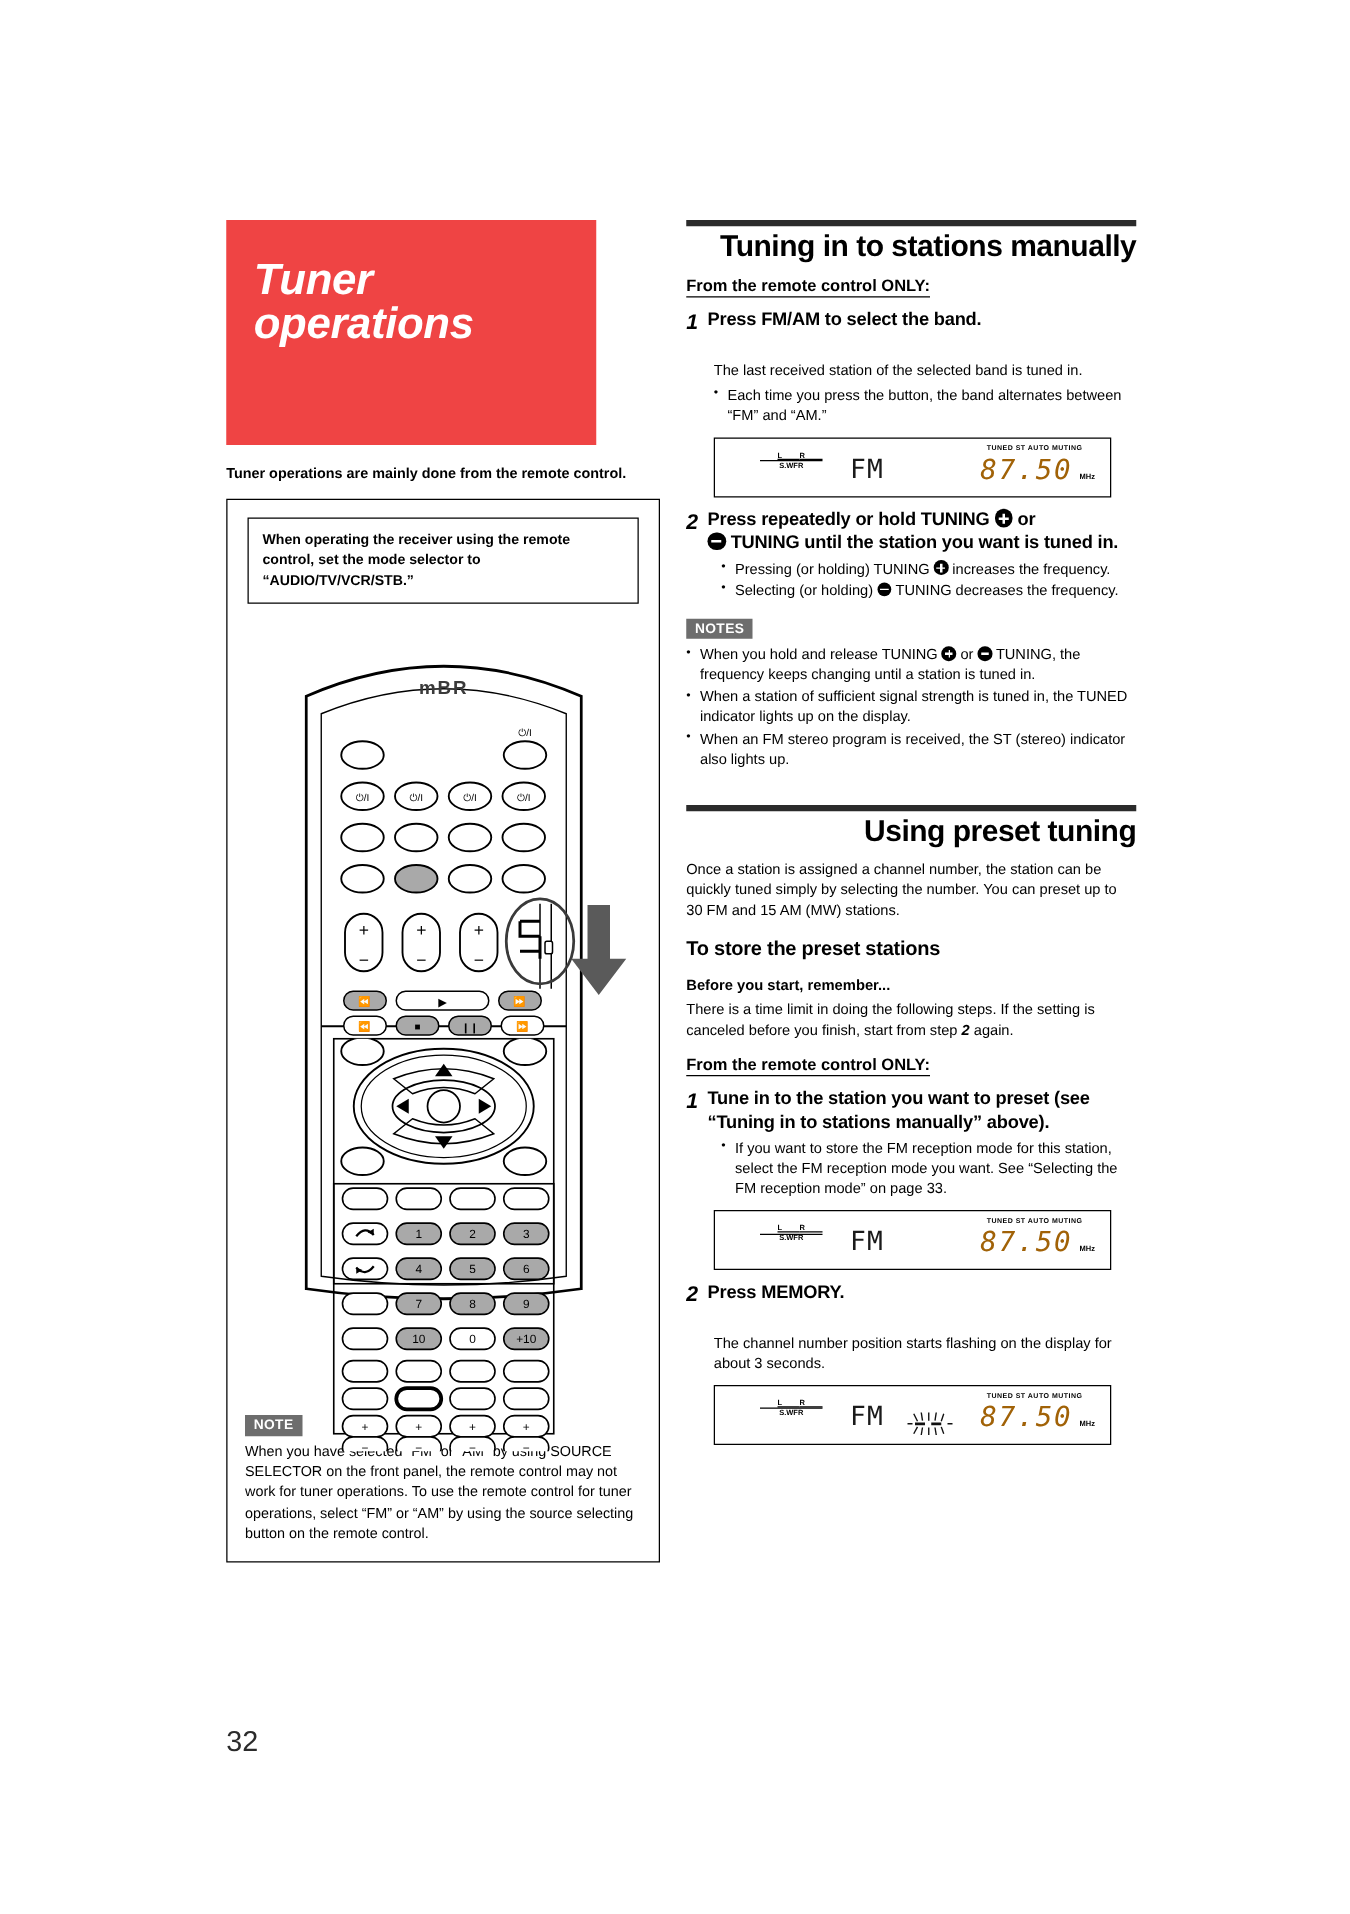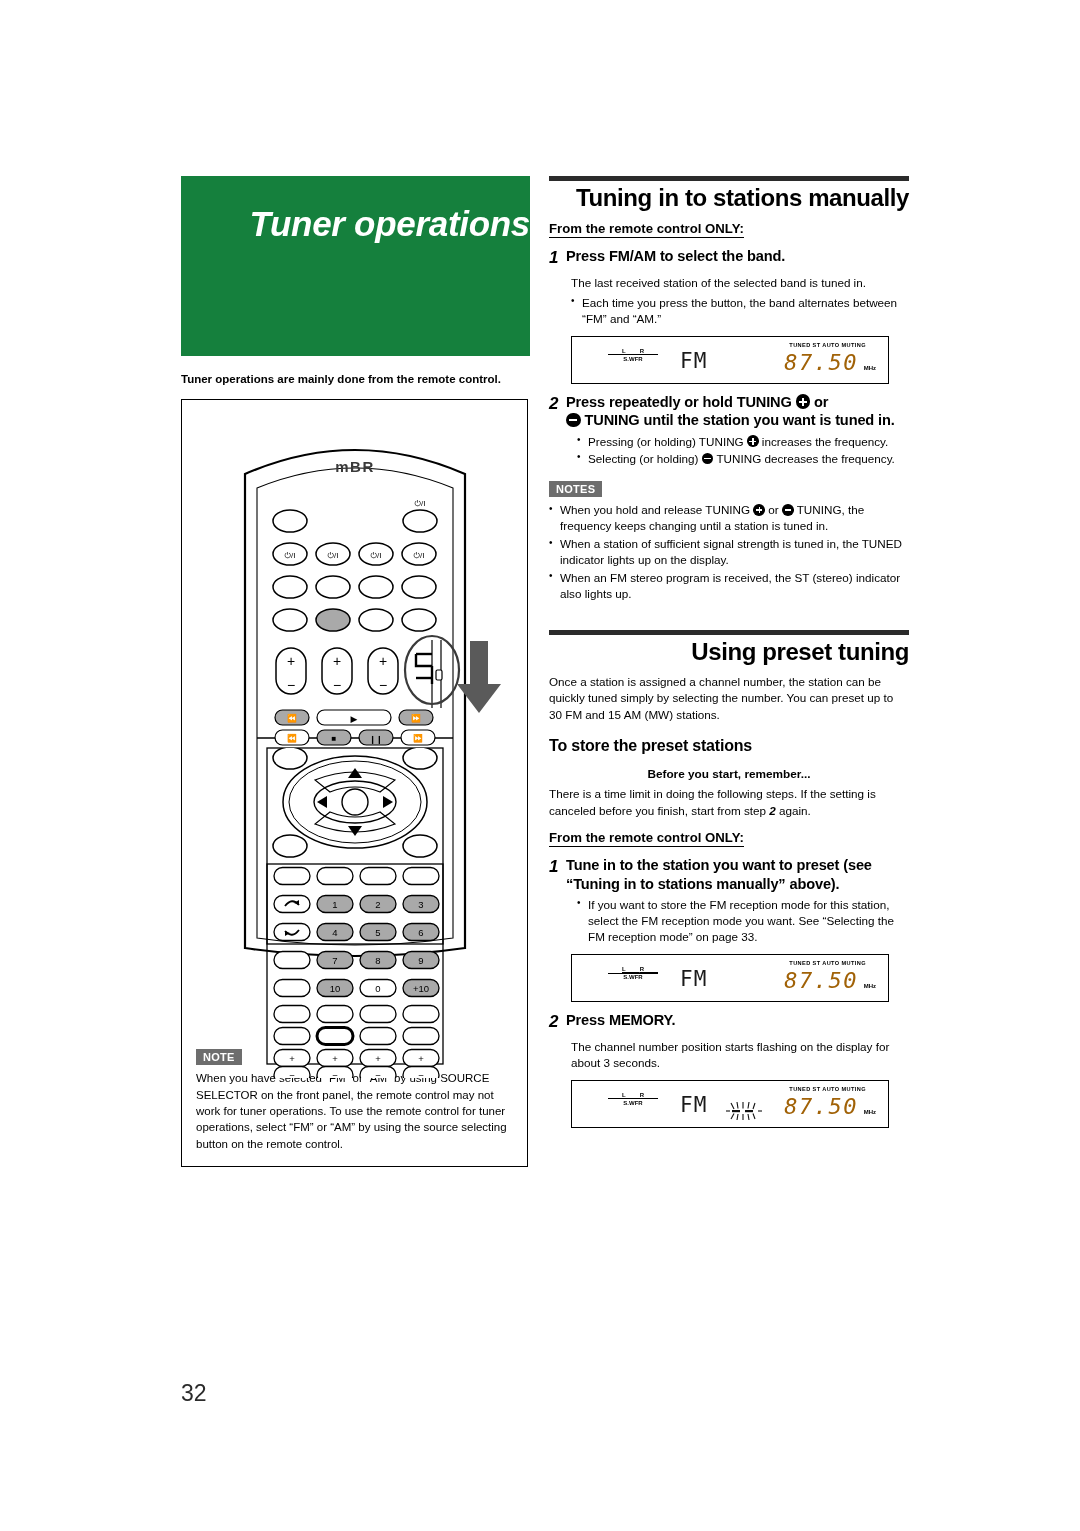--- a/index.html
+++ b/index.html
@@ -8,21 +8,21 @@
     width:1080px;height:1531px;position:relative;overflow:hidden;
     font-family:"Liberation Sans","DejaVu Sans",sans-serif;
     color:#000;
   }
   .page{position:absolute;left:0;top:0;width:1080px;height:1531px;}
 
   
   .left-col{position:absolute;left:181px;top:176px;width:349px;}
 
   .title-block{
-    background:#15803d;width:349px;height:180px;
+    background:#ef4444;width:296px;height:180px;
     display:flex;align-items:flex-start;justify-content:flex-end;
   }
   .title-block .title-text{
     color:#ffffff;font-style:italic;font-weight:bold;
     font-size:35px;letter-spacing:-0.3px;
     margin:30px 0 0 22px;line-height:1;
   }
 
   .intro-line{
     margin-top:16px;font-size:11.5px;font-weight:bold;line-height:1.3;
@@ -54,32 +54,32 @@
   .rule{height:5px;background:#2b2b2b;width:100%;}
   .sec-h{
     font-size:24px;font-weight:bold;letter-spacing:-0.4px;
     margin:4px 0 0 0;line-height:1.12;text-align:right;
   }
   .sub-ul{
     font-size:13.2px;font-weight:bold;margin-top:9px;
     display:inline-block;border-bottom:1.6px solid #000;padding-bottom:1.5px;
   }
   .sub-h{font-size:16px;font-weight:bold;margin-top:14px;letter-spacing:-0.2px;}
-  .minor-h{font-size:11.8px;font-weight:bold;margin-top:12px;text-align:center;}
+  .minor-h{font-size:11.8px;font-weight:bold;margin-top:12px;}
 
   .step{display:flex;margin-top:9px;}
   .step-num{
     font-size:17px;font-weight:bold;font-style:italic;width:17px;
     flex:0 0 17px;line-height:1.25;
   }
   .step-title{
     font-size:14.6px;font-weight:bold;line-height:1.25;flex:1;
     letter-spacing:-0.15px;
   }
-  .body-t{font-size:11.7px;line-height:1.38;margin-top:6px;margin-left:22px;}
+  .body-t{font-size:11.7px;line-height:1.38;margin-top:20px;margin-left:22px;}
   .body-p{font-size:11.7px;line-height:1.4;margin-top:8px;}
 
   ul.bullets{margin:4px 0 0 22px;padding:0;list-style:none;}
   ul.bullets.tight{margin-left:28px;}
   ul.bullets li{
     font-size:11.7px;line-height:1.38;position:relative;
     padding-left:11px;margin-bottom:1px;
   }
   ul.bullets li:before{
     content:"\2022";position:absolute;left:0;top:-0.5px;font-size:10px;
@@ -155,20 +155,21 @@
   <div class="left-col">
 
     <div class="title-block">
       <div class="title-text">Tuner operations</div>
     </div>
 
     <div class="intro-line">Tuner operations are mainly done from the remote control.</div>
 
     <div class="remote-panel">
 
+      <div class="mode-note">When operating the receiver using the remote control, set the mode selector to “AUDIO/TV/VCR/STB.”</div>
 
       <div class="remote-art">
         <svg class="remote" width="300" height="630" viewBox="0 0 300 630">
 
           <path d="M40 66 Q150 18 260 66 L260 540 Q150 556 40 540 Z" fill="#fff" stroke="#000" stroke-width="2.2"></path>
           <path d="M52 80 Q150 40 248 80 L248 530 Q150 544 52 530 Z" fill="none" stroke="#000" stroke-width="1.1"></path>
 
           <line x1="52" y1="330" x2="248" y2="330" stroke="#000" stroke-width="1.6"></line>
 
           <rect x="62" y="340" width="176" height="196" fill="none" stroke="#000" stroke-width="1.3"></rect>

